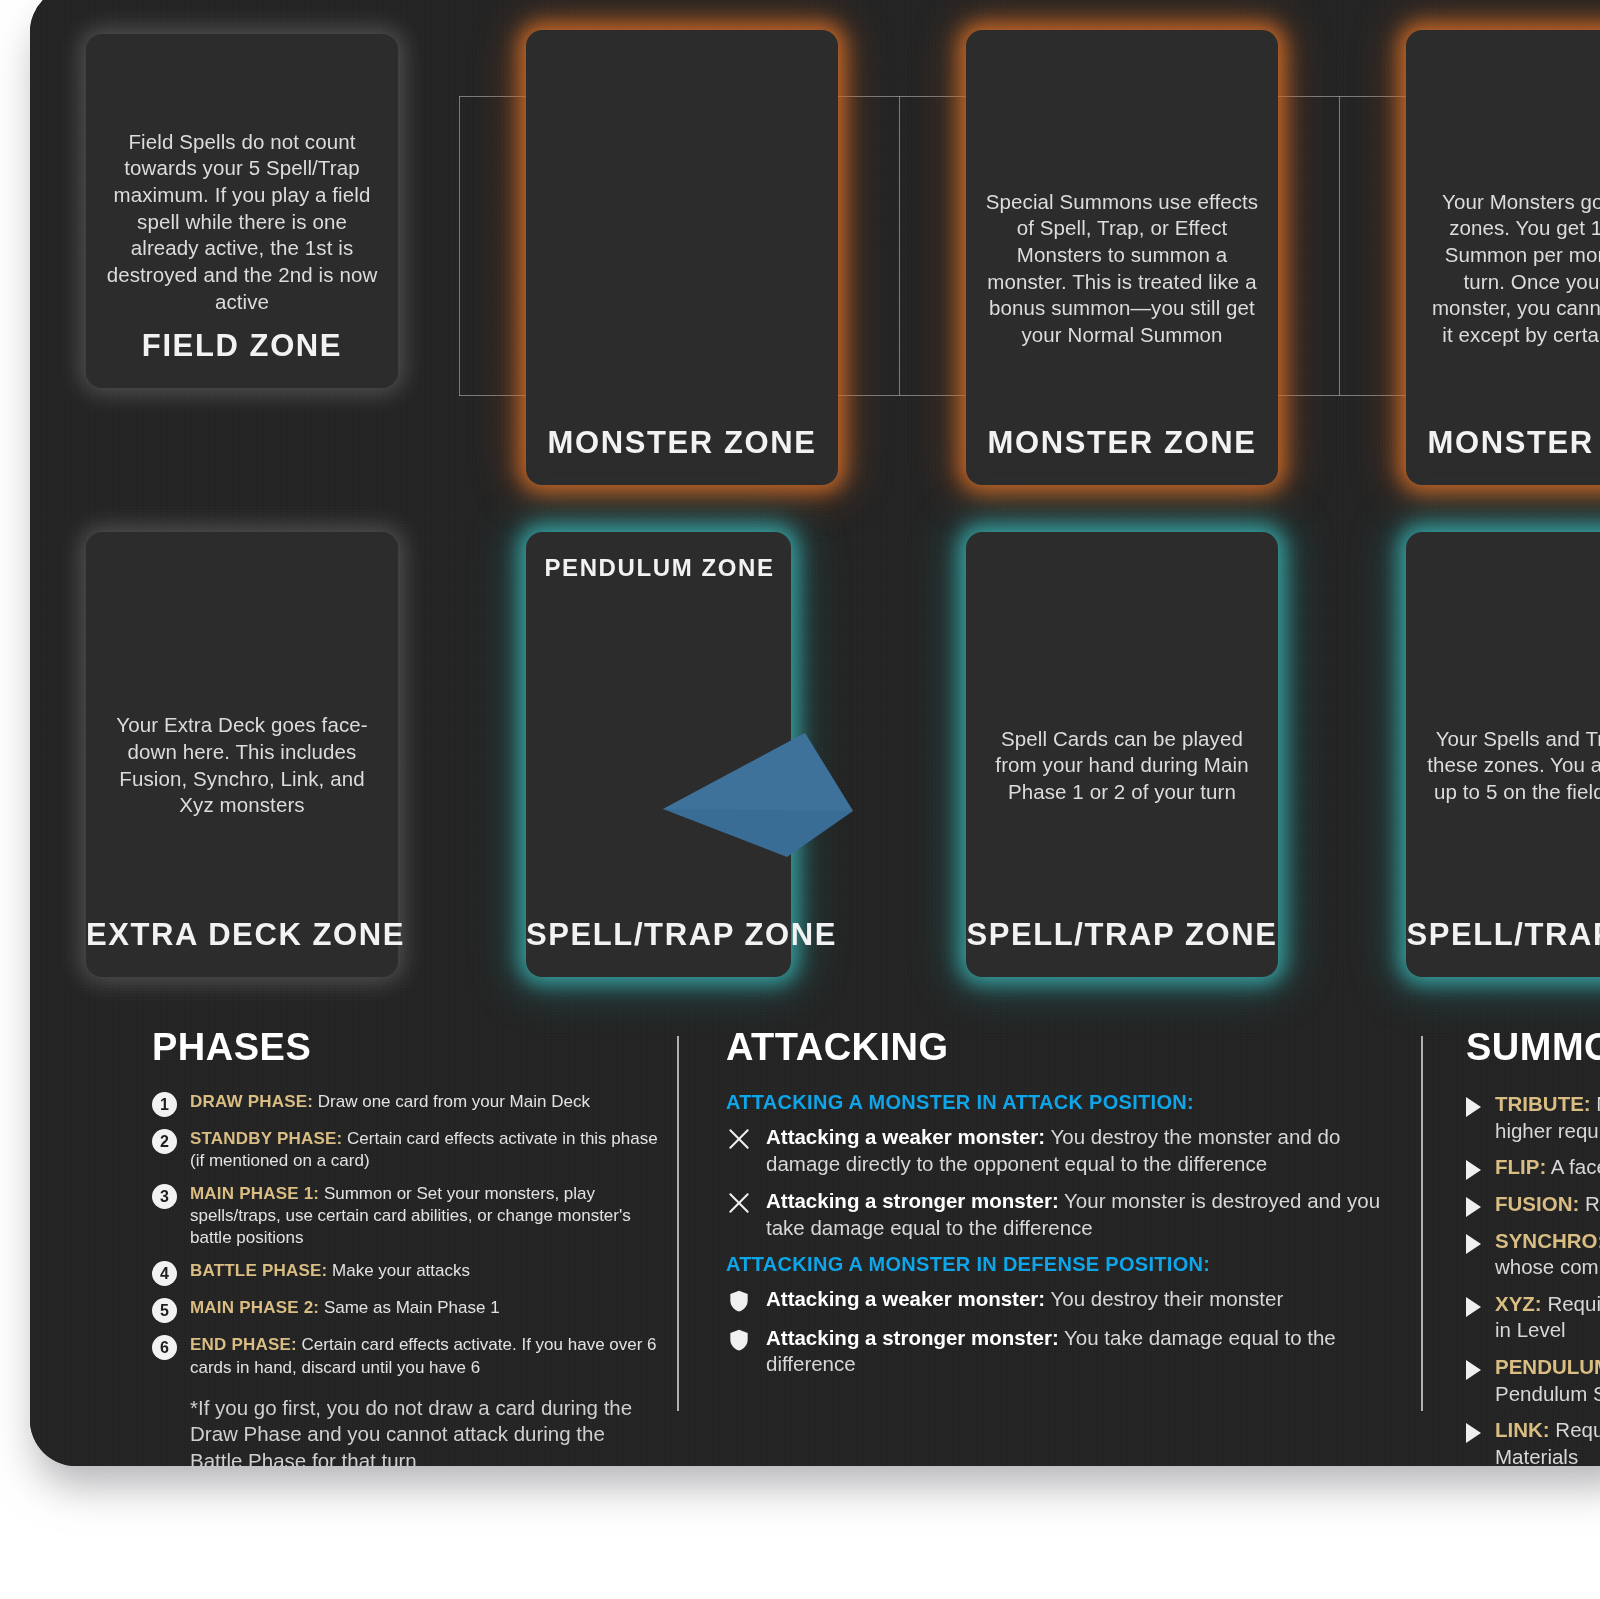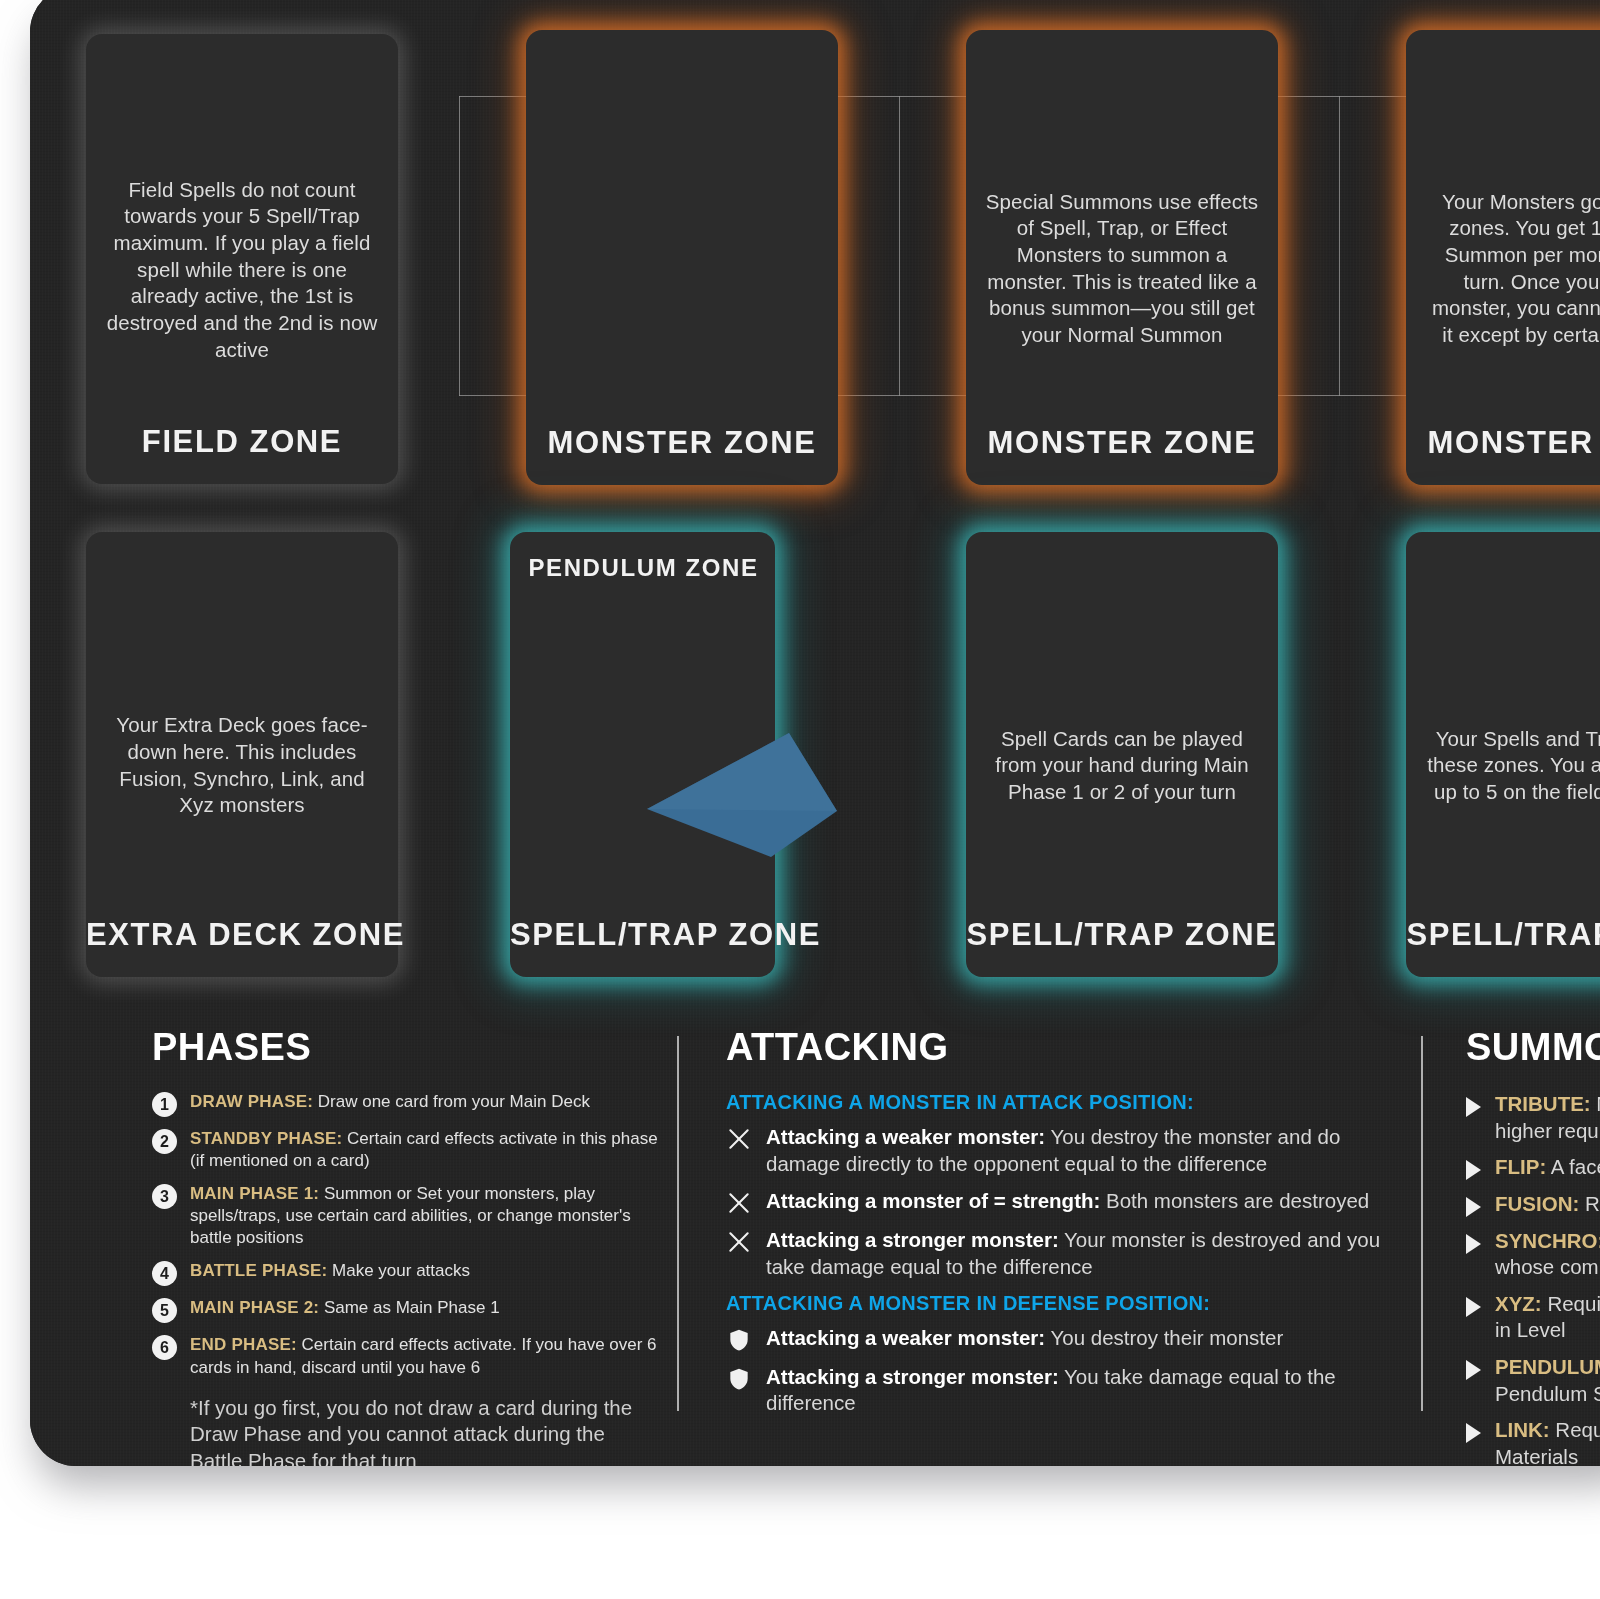--- a/index.html
+++ b/index.html
@@ -135,21 +135,21 @@
 
     <div class="grid-lines">
       <div class="gl-h" style="top:0;"></div>
       <div class="gl-h" style="top:299px;"></div>
       <div class="gl-v" style="left:0;"></div>
       <div class="gl-v" style="left:440px;"></div>
       <div class="gl-v" style="left:880px;"></div>
 
     </div>
 
-    <div class="zone glow-white" style="left:56px; top:48px; width:312px; height:450px;">
+    <div class="zone glow-white" style="left:56px; top:48px; width:312px; height:354px;">
       <div class="desc">Field Spells do not count towards your 5 Spell/Trap maximum. If you play a field spell while there is one already active, the 1st is destroyed and the 2nd is now active</div>
       <div class="zone-label">FIELD ZONE</div>
     </div>
 
     <div class="zone glow-orange" style="left:496px; top:44px; width:312px; height:455px;">
       <div class="desc"></div>
       <div class="zone-label">MONSTER ZONE</div>
     </div>
 
     <div class="zone glow-orange" style="left:936px; top:44px; width:312px; height:455px;">
@@ -160,21 +160,21 @@
     <div class="zone glow-orange" style="left:1376px; top:44px; width:312px; height:455px;">
       <div class="desc">Your Monsters go in these zones. You get 1 Normal Summon per monster per turn. Once you play a monster, you cannot change it except by certain effects</div>
       <div class="zone-label">MONSTER ZONE</div>
     </div>
 
     <div class="zone glow-white" style="left:56px; top:546px; width:312px; height:445px;">
       <div class="desc">Your Extra Deck goes face-down here. This includes Fusion, Synchro, Link, and Xyz monsters</div>
       <div class="zone-label">EXTRA DECK ZONE</div>
     </div>
 
-    <div class="zone glow-teal" style="left:480px; top:546px; width:265px; height:445px;padding-left:20px;">
+    <div class="zone glow-teal" style="left:496px; top:546px; width:265px; height:445px;padding-left:20px;">
       <div class="top-label">PENDULUM ZONE</div>
       <div class="kite">
         <svg width="190" height="135" viewBox="0 0 190 135" aria-hidden="true">
           <polygon points="142,8 190,86 124,132 0,84" fill="#3a6d96"></polygon>
           <polygon points="142,8 190,86 0,84" fill="#43769f" opacity=".55"></polygon>
         </svg>
       </div>
       <div class="zone-label">SPELL/TRAP ZONE</div>
     </div>
 
@@ -234,31 +234,20 @@
             <svg viewBox="0 0 24 24" width="26" height="26">
                 <g stroke="#f0f0f0" stroke-width="1.9" stroke-linecap="round" fill="none">
                   <path d="M4 4 L20 20"></path>
                   <path d="M20 4 L4 20"></path>
                 </g>
               </svg>
           </span>
           <div class="atk-txt"><b>Attacking a weaker monster:</b><span> You destroy the monster and do damage directly to the opponent equal to the difference</span></div>
         </div>
 
-        <div class="atk-item">
-          <span class="ic">
-            <svg viewBox="0 0 24 24" width="26" height="26">
-                <g stroke="#f0f0f0" stroke-width="1.9" stroke-linecap="round" fill="none">
-                  <path d="M4 4 L20 20"></path>
-                  <path d="M20 4 L4 20"></path>
-                </g>
-              </svg>
-          </span>
-          <div class="atk-txt"><b>Attacking a monster of = strength:</b><span> Both monsters are destroyed</span></div>
-        </div>
 
         <div class="atk-item">
           <span class="ic">
             <svg viewBox="0 0 24 24" width="26" height="26">
                 <g stroke="#f0f0f0" stroke-width="1.9" stroke-linecap="round" fill="none">
                   <path d="M4 4 L20 20"></path>
                   <path d="M20 4 L4 20"></path>
                 </g>
               </svg>
           </span>

